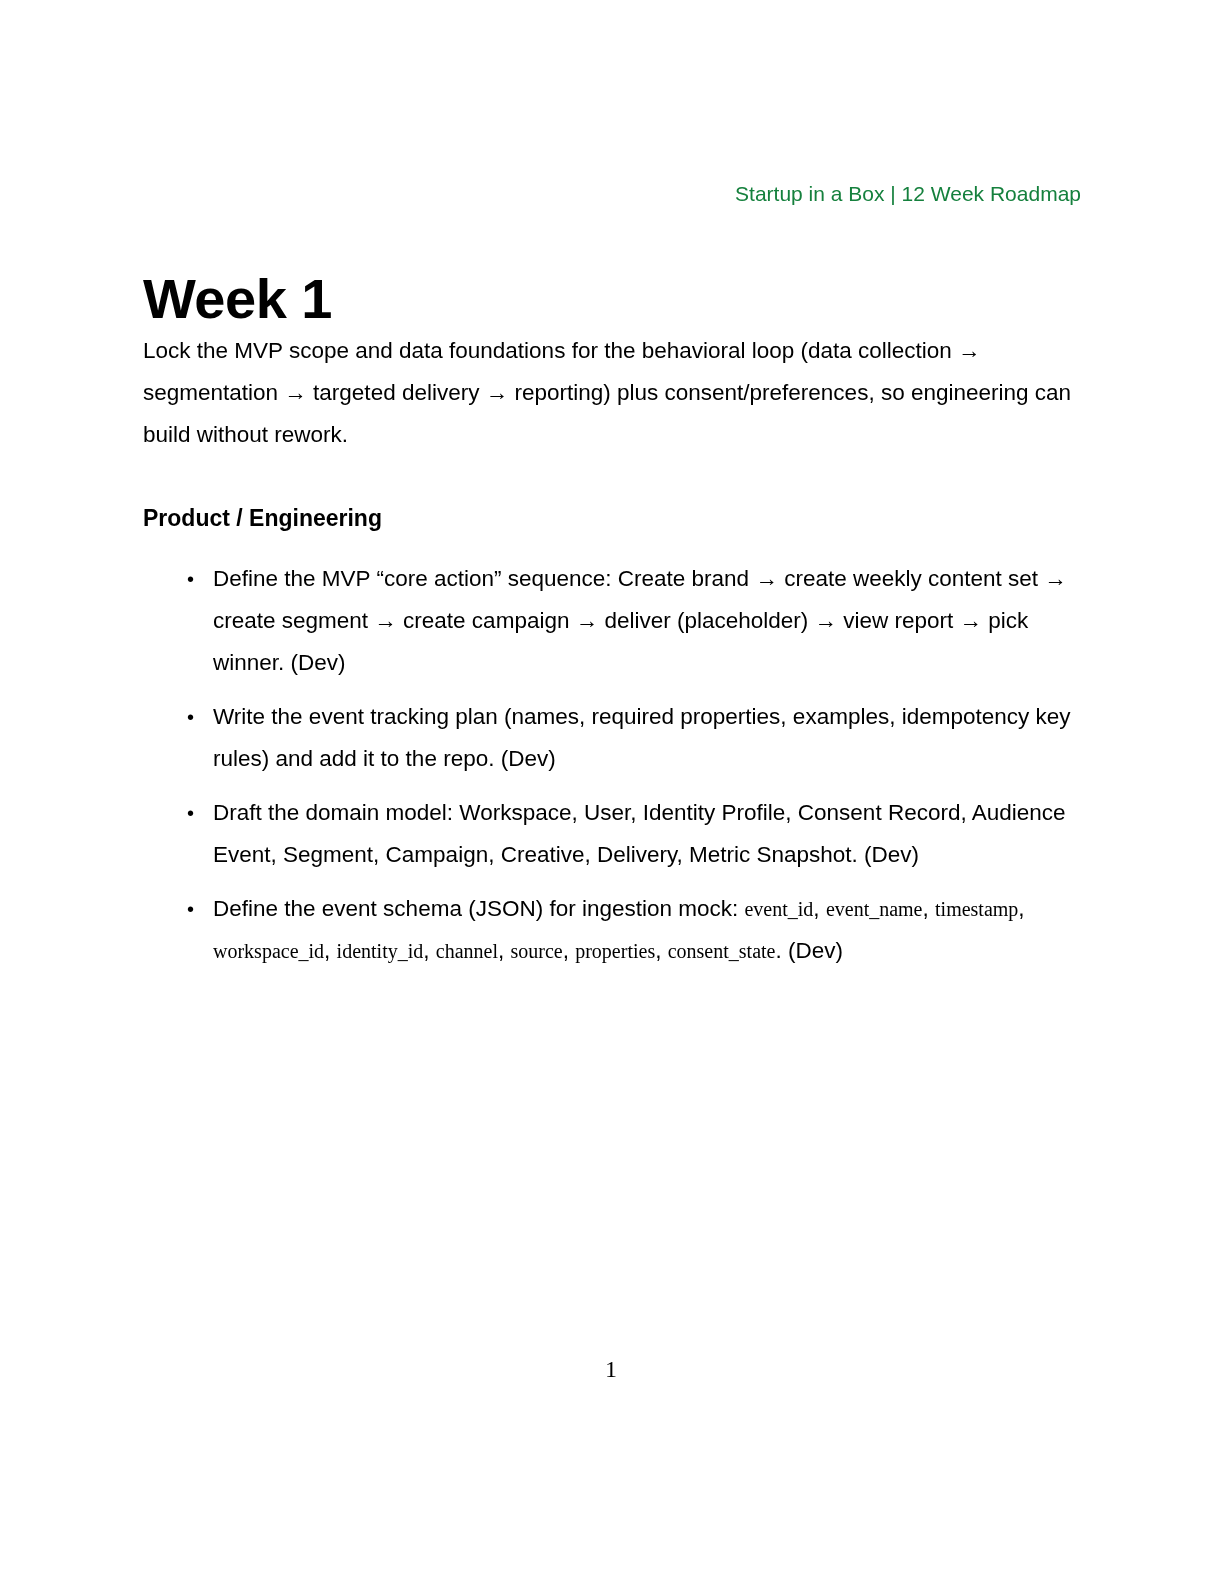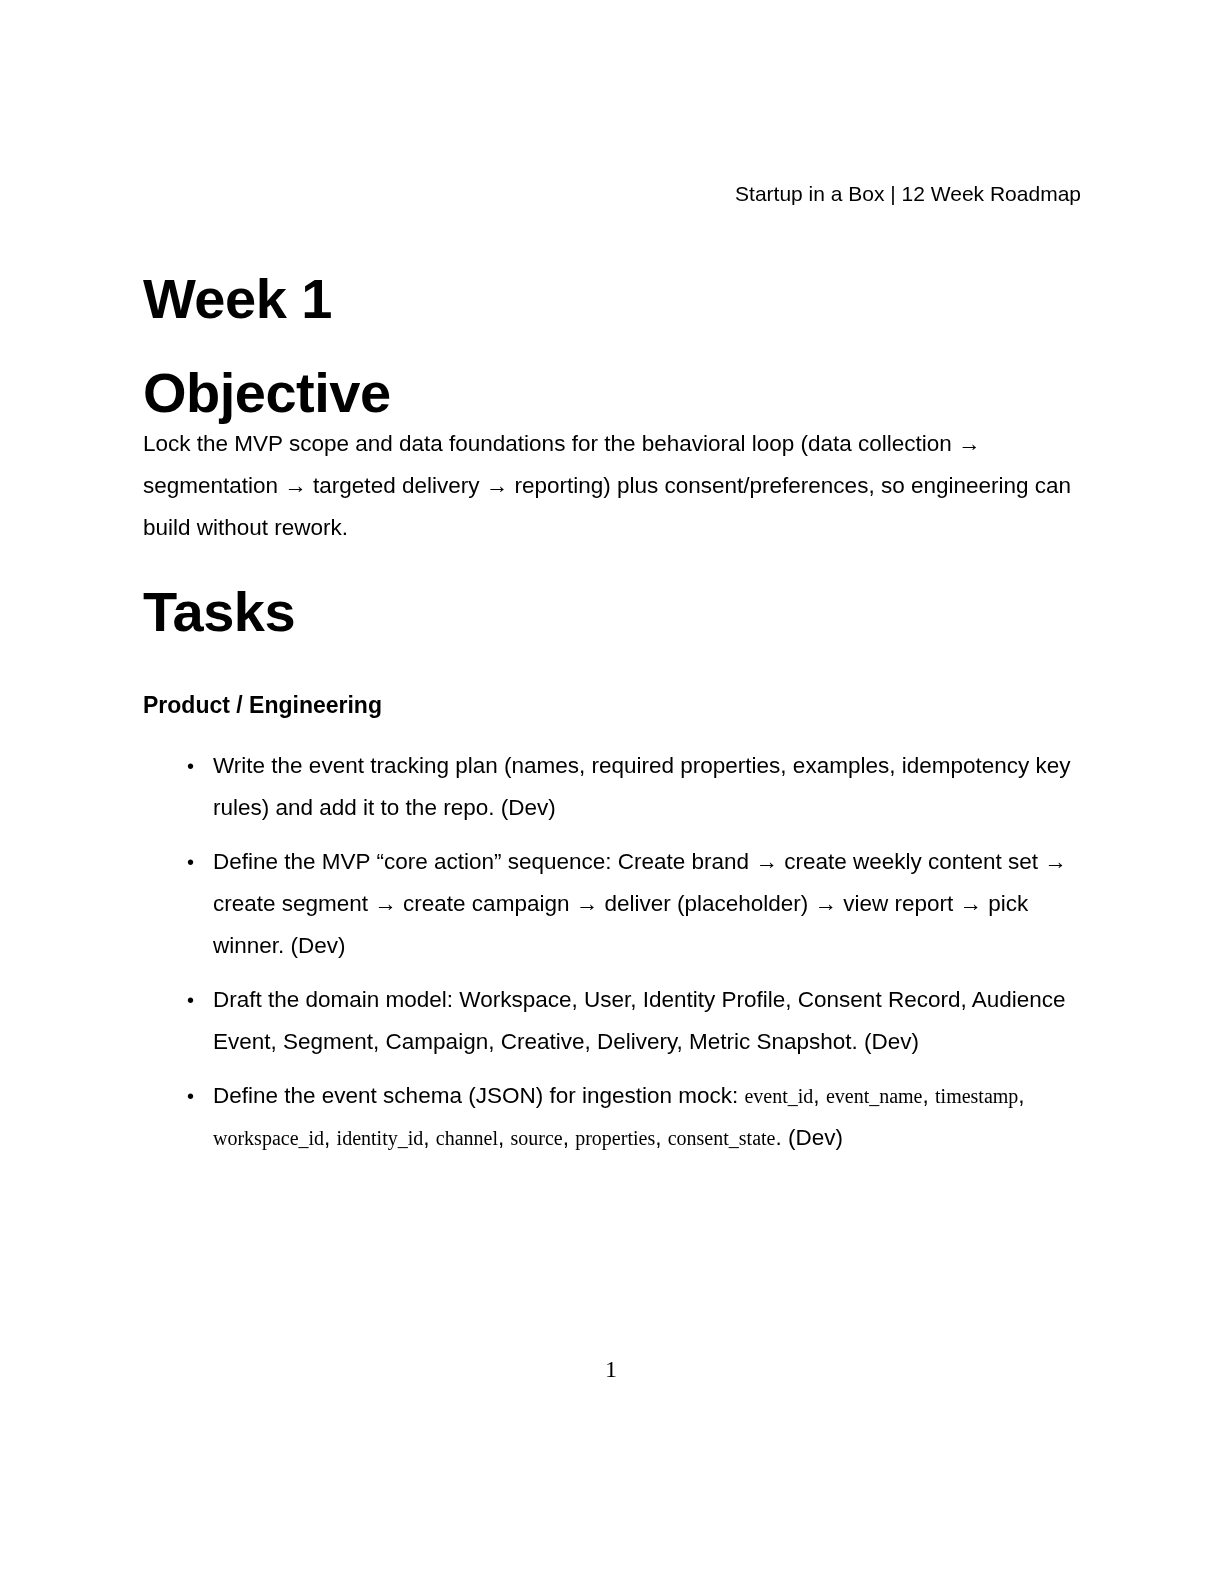--- a/index.html
+++ b/index.html
@@ -14,21 +14,21 @@
     overflow: hidden;
   }
   .content {
     padding: 0 143px;
   }
   .doc-header {
     padding-top: 181px;
     text-align: right;
     font-size: 21px;
     line-height: 1.2;
-    color: #000000;
+    color: #15803d;
   }
   h1 {
     font-size: 56px;
     line-height: 1.1;
     font-weight: 700;
     letter-spacing: -0.5px;
   }
   #week-heading { margin-top: 62px; }
   #objective-heading { margin-top: 32px; }
   #tasks-heading { margin-top: 32px; }
@@ -79,31 +79,29 @@
 </head>
 <body>
 
 <div class="page">
   <div class="content">
 
     <div class="doc-header">Startup in a Box | 12 Week Roadmap</div>
 
     <h1 id="week-heading">Week 1</h1>
 
-    <h1 id="objective-heading">Objective</h1>
 
     <p class="body-para">Lock the MVP scope and data foundations for the behavioral loop (data collection → segmentation → targeted delivery → reporting) plus consent/preferences, so engineering can build without rework.</p>
 
-    <h1 id="tasks-heading">Tasks</h1>
 
     <div class="sub-heading">Product / Engineering</div>
 
     <ul class="task-list">
+        <li><span class="plain">Define the MVP “core action” sequence: Create brand → create weekly content set → create segment → create campaign → deliver (placeholder) → view report → pick winner. (Dev)</span></li>
         <li><span class="plain">Write the event tracking plan (names, required properties, examples, idempotency key rules) and add it to the repo. (Dev)</span></li>
-        <li><span class="plain">Define the MVP “core action” sequence: Create brand → create weekly content set → create segment → create campaign → deliver (placeholder) → view report → pick winner. (Dev)</span></li>
         <li><span class="plain">Draft the domain model: Workspace, User, Identity Profile, Consent Record, Audience Event, Segment, Campaign, Creative, Delivery, Metric Snapshot. (Dev)</span></li>
         <li><span class="plain">Define the event schema (JSON) for ingestion mock: </span><span class="code">event_id</span><span class="plain">, </span><span class="code">event_name</span><span class="plain">, </span><span class="code">timestamp</span><span class="plain">, </span><span class="code">workspace_id</span><span class="plain">, </span><span class="code">identity_id</span><span class="plain">, </span><span class="code">channel</span><span class="plain">, </span><span class="code">source</span><span class="plain">, </span><span class="code">properties</span><span class="plain">, </span><span class="code">consent_state</span><span class="plain">. (Dev)</span></li>
       </ul>
 
   </div>
 
   <div class="page-number">1</div>
 </div>
 
 </body></html>

